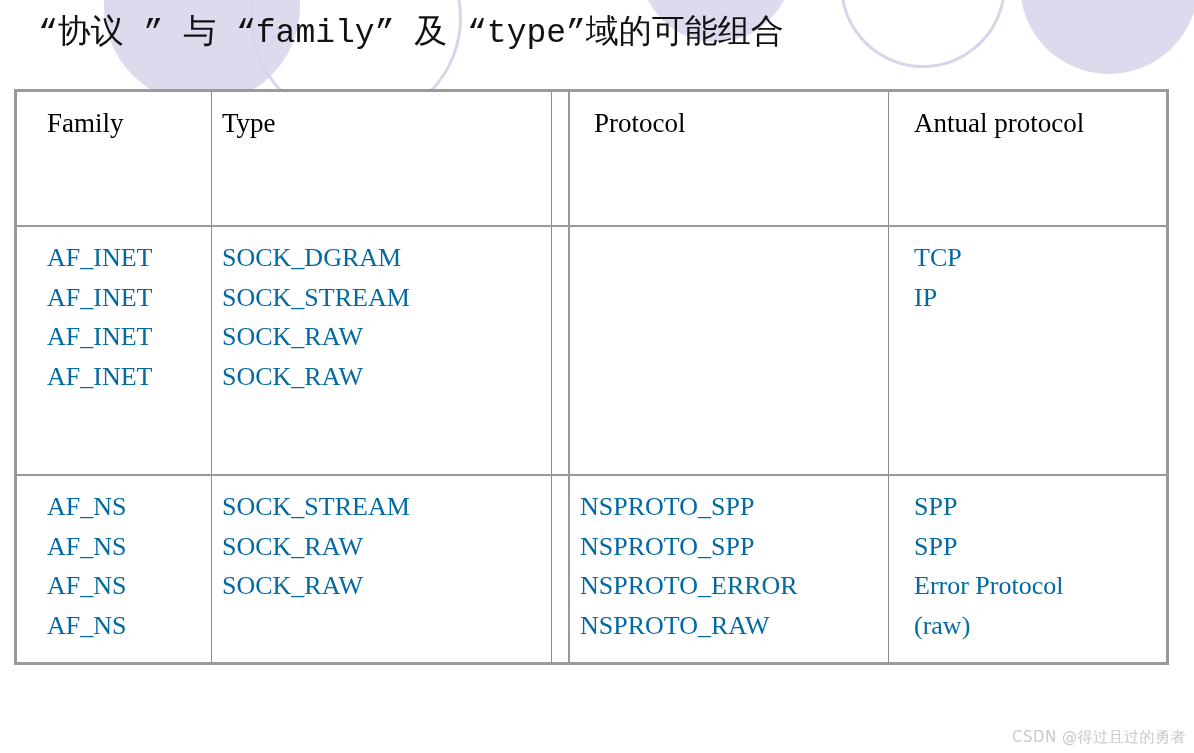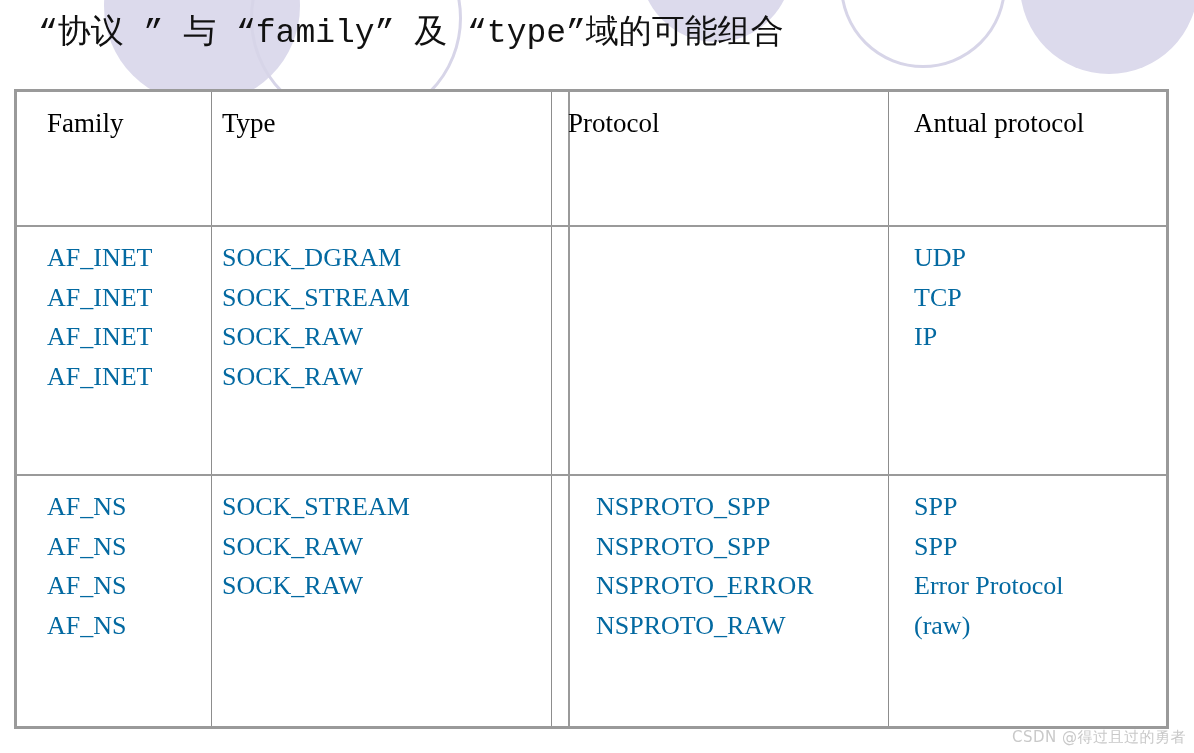--- a/index.html
+++ b/index.html
@@ -51,21 +51,21 @@
     white-space: nowrap;
     z-index: 3;
   }
 
   
   .table-wrap {
     position: absolute;
     left: 14px;
     top: 89px;
     width: 1155px;
-    height: 640px;
+    height: 576px;
     border: 3px solid #9a9a9a;
     box-sizing: border-box;
     background: #ffffff;
     z-index: 2;
   }
 
   .tbl {
     position: absolute;
     left: 0; top: 0;
     width: 100%;
@@ -104,25 +104,25 @@
   .cell {
     position: absolute;
     top: 0;
     bottom: 0;
     box-sizing: border-box;
     padding-top: 11px;
   }
 
   .cell-fam   { left: 0px;   width: 194px; padding-left: 30px; }
   .cell-type  { left: 194px; width: 357px; padding-left: 11px; }
-  .cell-proto { left: 551px; width: 320px; }
+  .cell-proto { left: 551px; width: 320px; padding-left: 26px; }
   .cell-act   { left: 871px; width: 281px; padding-left: 26px; }
 
   
-  .band-two .cell-proto { left: 551px; width: 320px; padding-left: 28px; }
+  .band-two .cell-proto { left: 551px; width: 320px; padding-left: 12px; }
 
   .hdr-text {
     font-size: 27px;
     line-height: 40px;
     color: #000000;
   }
 
   .stack {
     font-size: 26px;
     line-height: 39.5px;
@@ -197,21 +197,20 @@
       <div class="cell cell-type">
         <div class="stack">
             <div>SOCK_DGRAM</div>
             <div>SOCK_STREAM</div>
             <div>SOCK_RAW</div>
             <div>SOCK_RAW</div>
           </div>
       </div>
       <div class="cell cell-act">
         <div class="stack">
-            <div>UDP</div>
             <div>TCP</div>
             <div>IP</div>
           </div>
       </div>
     </div>
 
     <div class="band band-two">
       <div class="cell cell-fam">
         <div class="stack">
             <div>AF_NS</div>

